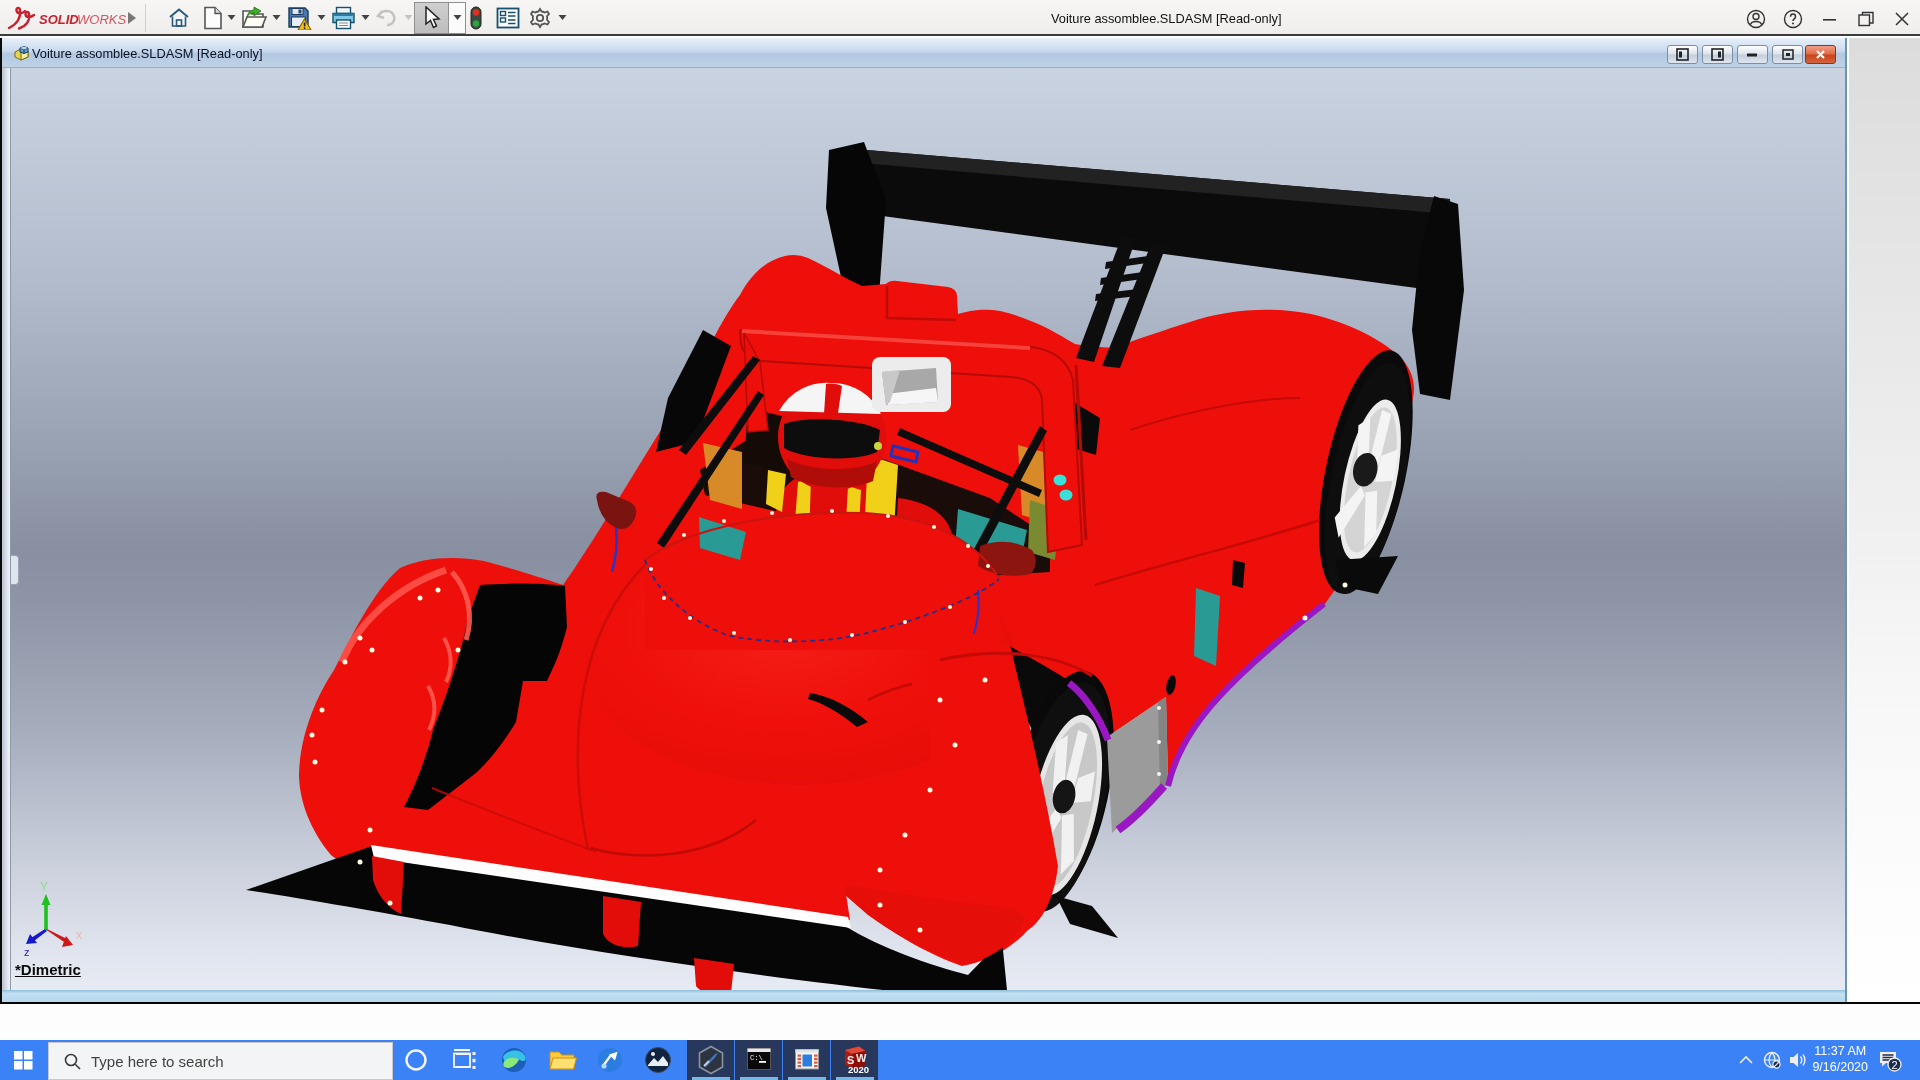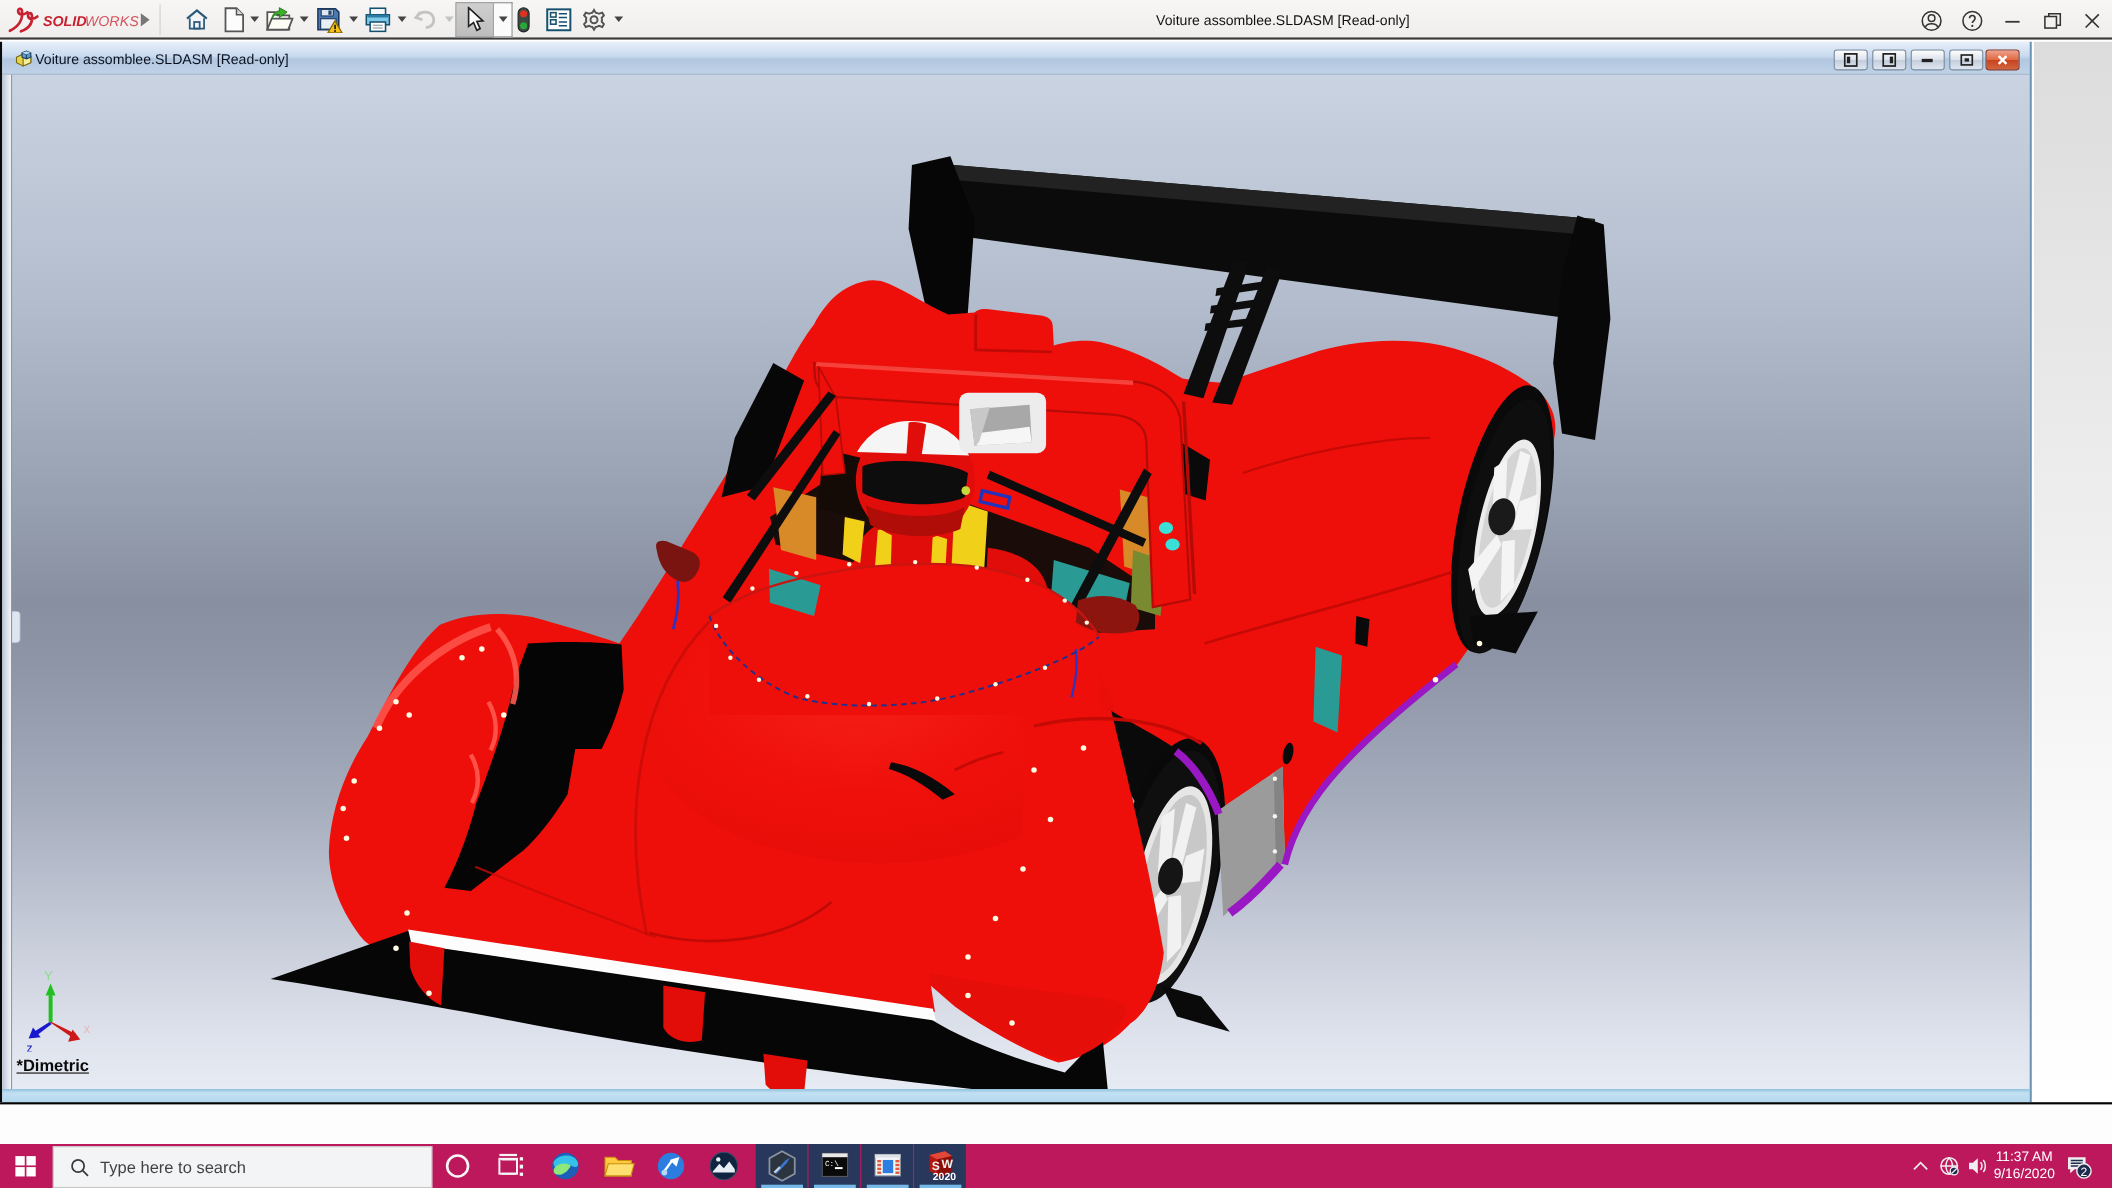--- a/index.html
+++ b/index.html
@@ -35,21 +35,21 @@
   #dimetric { position:absolute; left:13px; bottom:14px; font-size:15px; font-weight:bold; color:#0a0a0a;text-decoration:underline; }
 
   
   #gutter { position:absolute; right:0; top:38px; width:71px; height:964px;
     background:linear-gradient(180deg,#dcdcdc 0%,#e8e8e8 30%,#f8f8f8 70%,#ffffff 100%); }
 
   
   #whitestrip { position:absolute; left:0; top:1002px; width:1920px; height:38px; background:#fdfdfe; border-top:2px solid #050505; }
 
   
-  #taskbar { position:absolute; left:0; top:1040px; width:1920px; height:40px; background:#be185d; }
+  #taskbar { position:absolute; left:0; top:1040px; width:1920px; height:40px; background:#3b82f6; }
   #searchbox { position:absolute; left:48px; top:2px; width:345px; height:38px; background:#f3f4f5; border:1px solid #c8c8c8; }
   #searchbox .ph { position:absolute; left:42px; top:10px; font-size:15px; color:#424242; }
   .tbicon { position:absolute; top:0; width:48px; height:40px; }
   .runtile { position:absolute; top:0; width:47px; height:40px; background:#28375c; }
   .runline { position:absolute; top:37px; height:3px; background:#76b9e8; }
   #tray { position:absolute; right:0; top:0; height:40px; color:#f2f4f8; }
   #clock { position:absolute; right:52px; top:3px; text-align:center; font-size:12.5px; line-height:16px; color:#fff; }
 </style>
 </head>
 <body>

